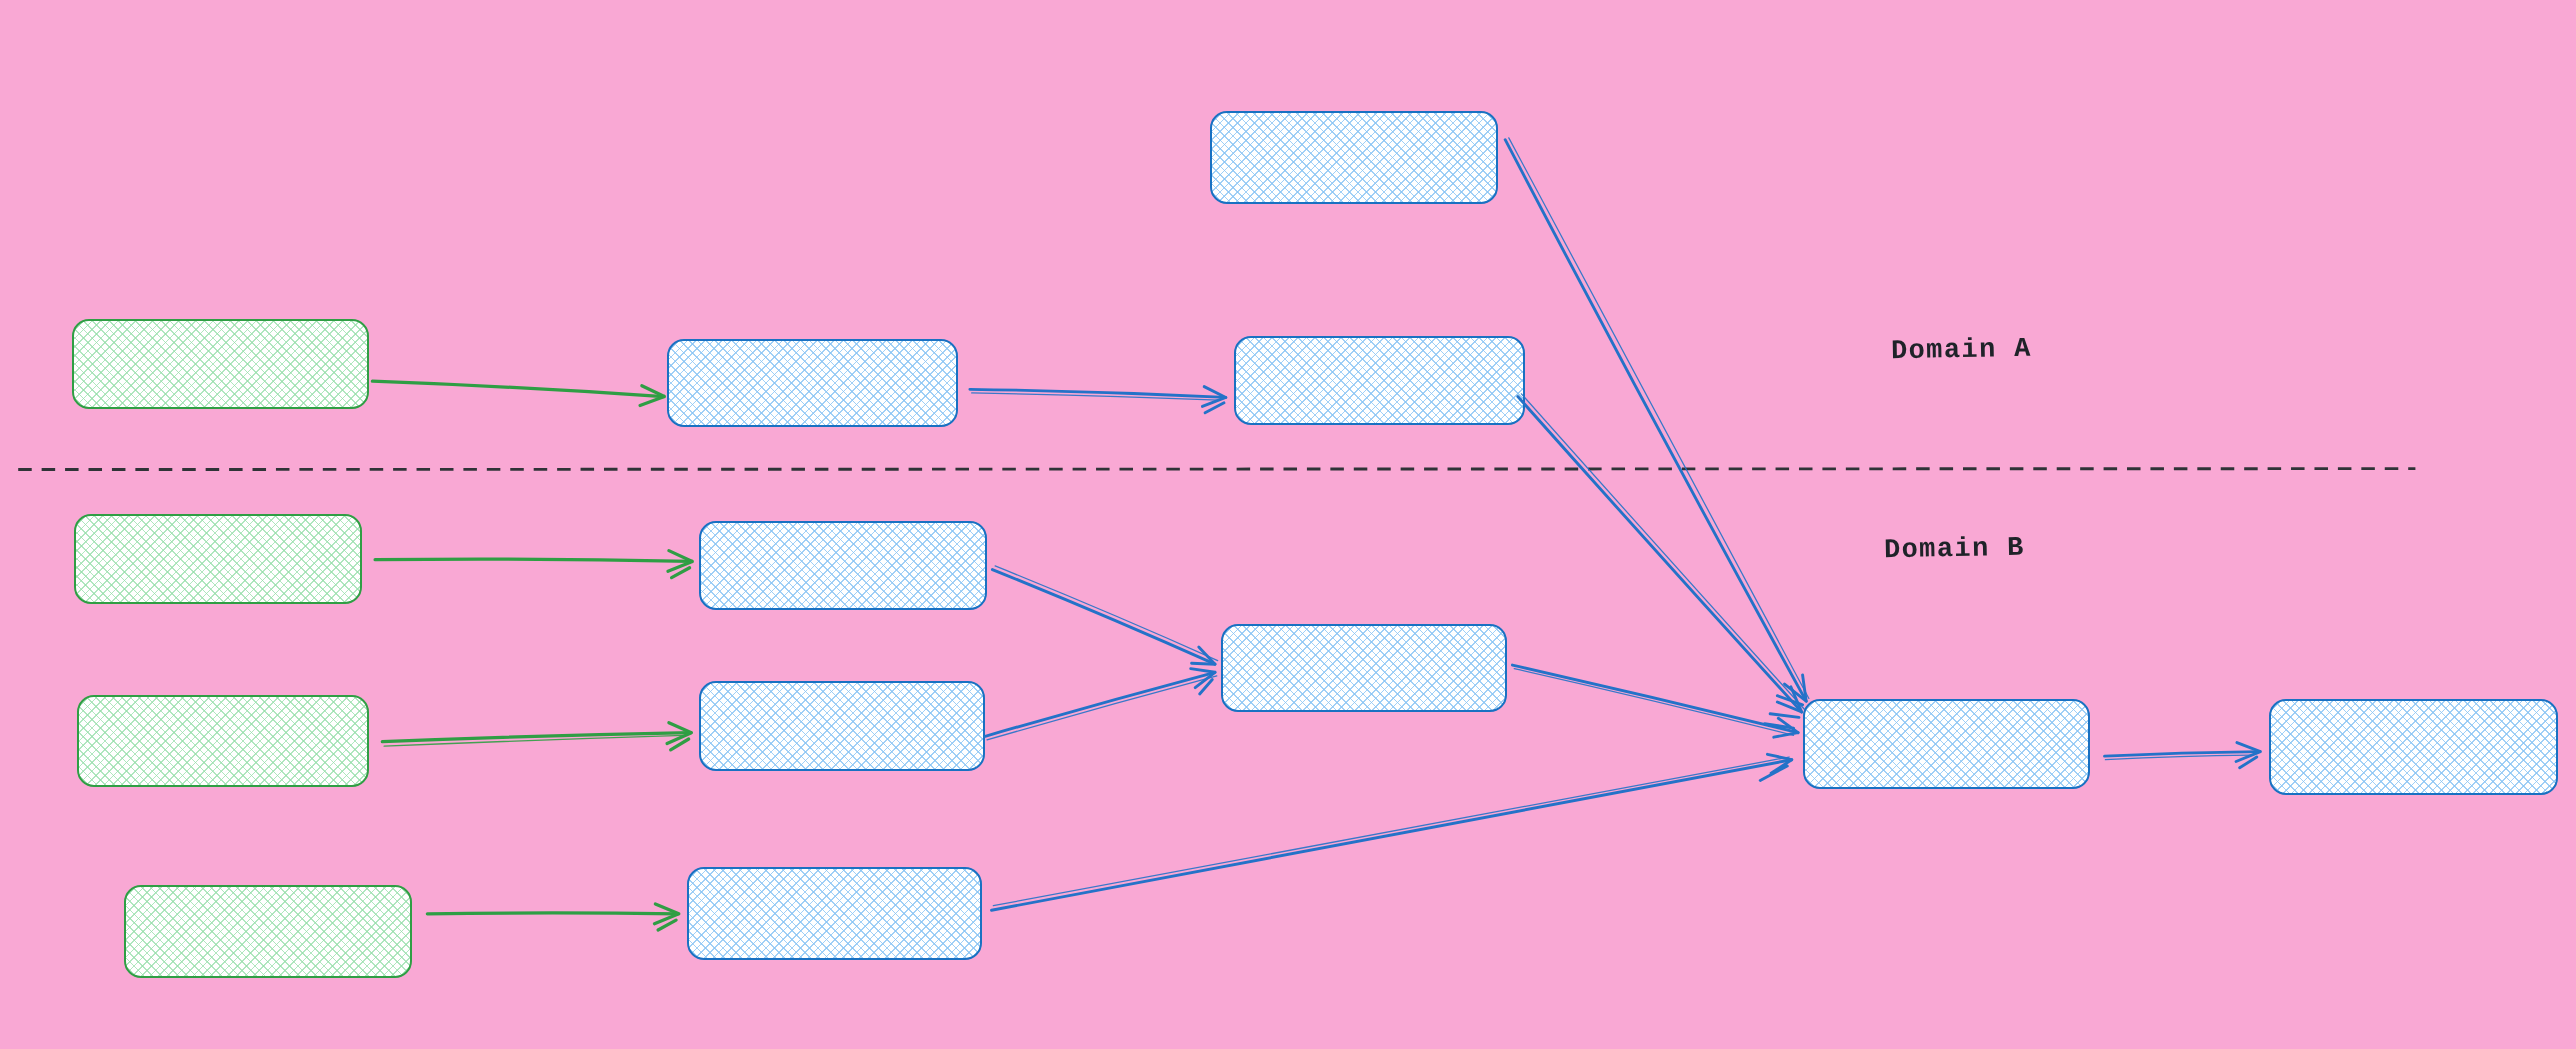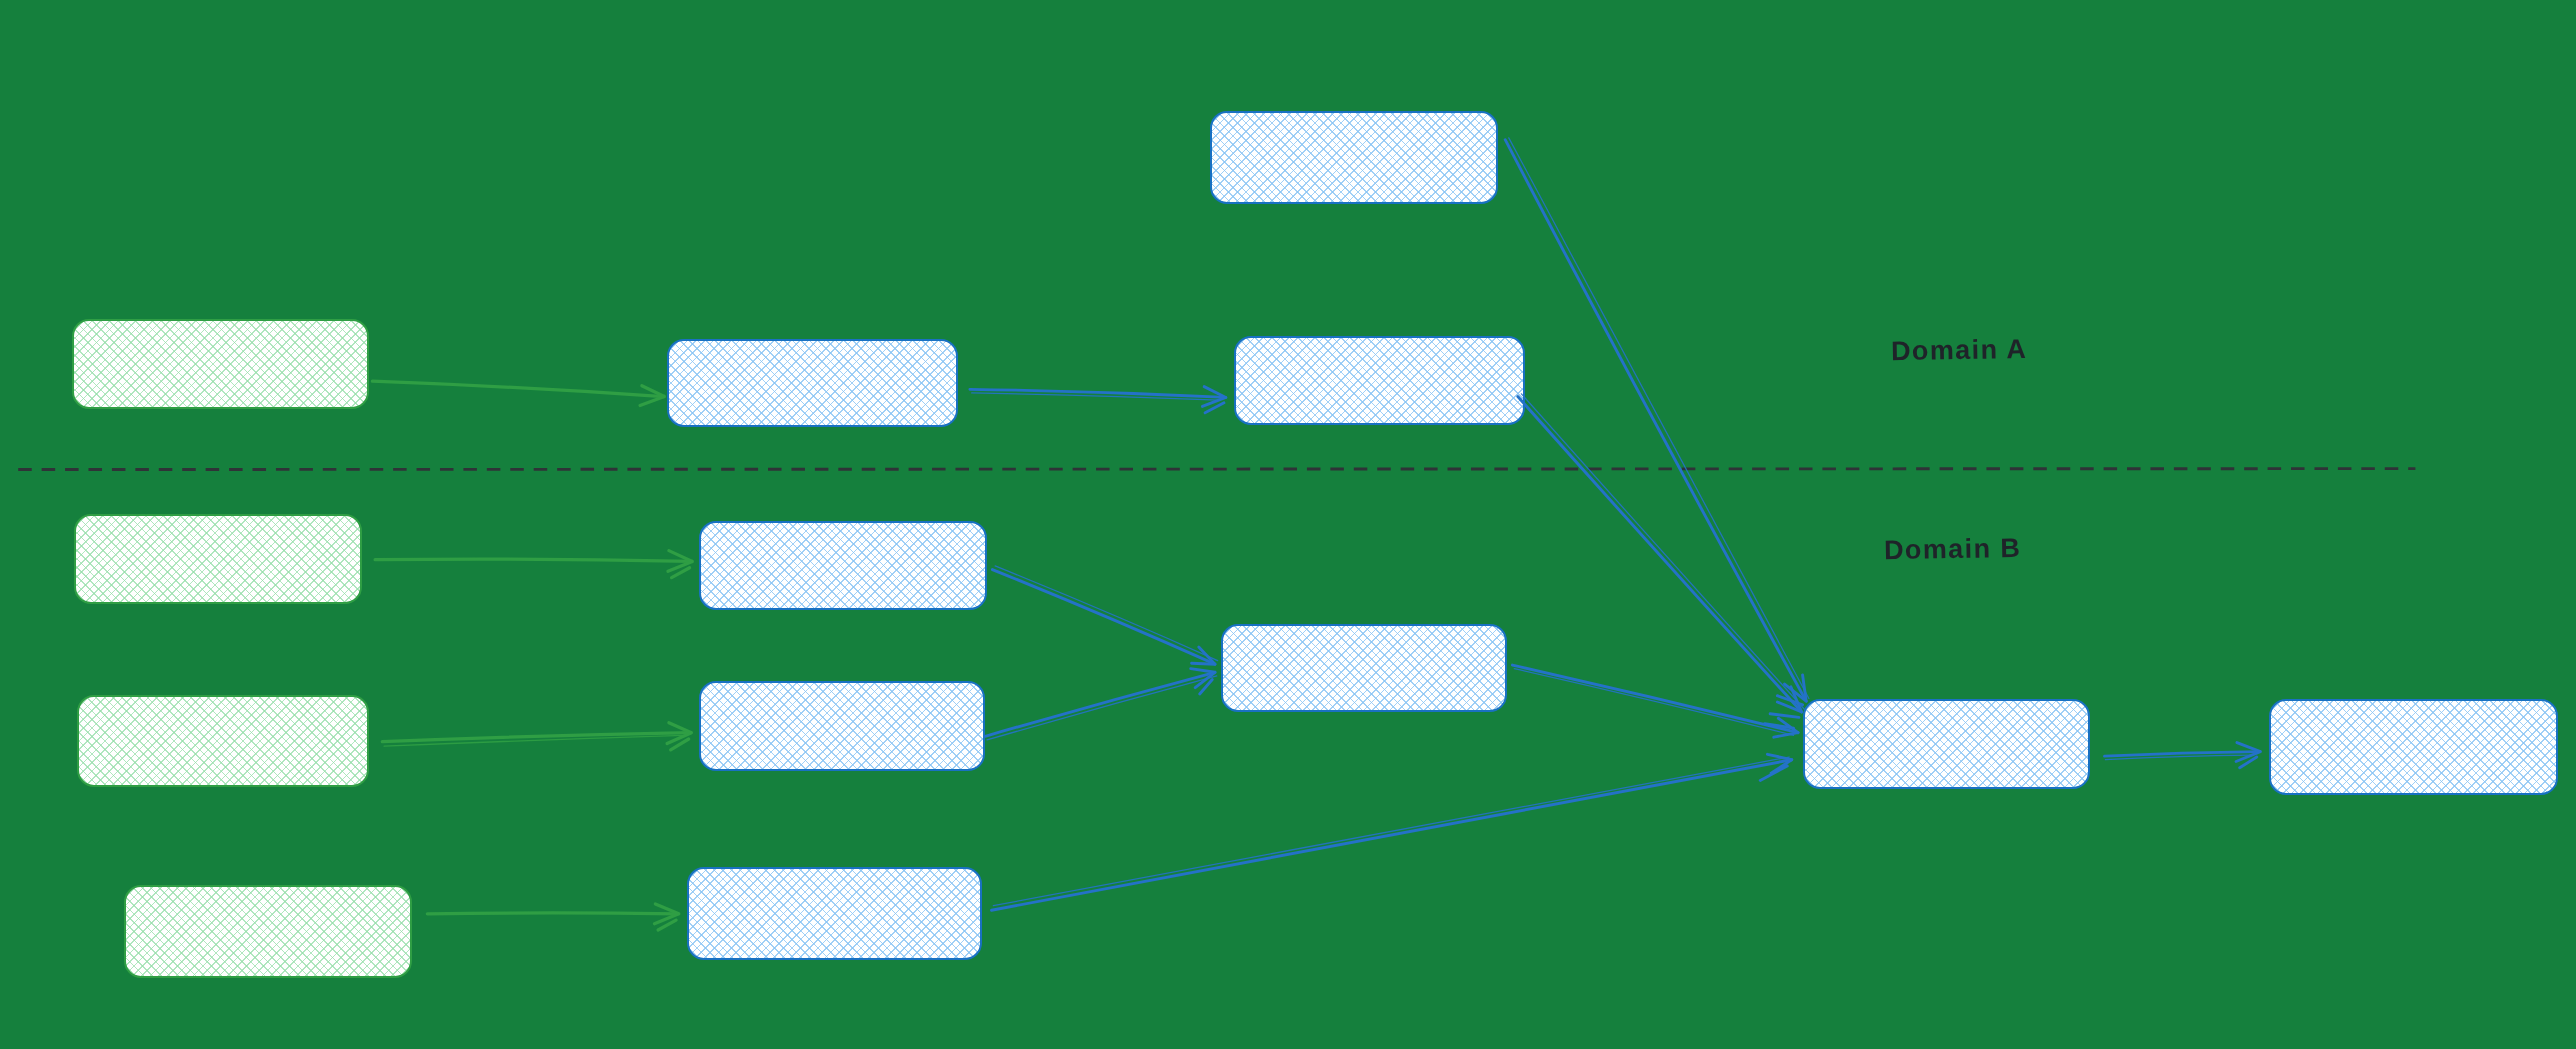--- a/index.html
+++ b/index.html
@@ -1,20 +1,20 @@
 <!DOCTYPE html>
 <html style="font-size:14.4px"><head>
 <meta charset="utf-8">
 <style>
   html,body{margin:0;padding:0;background:#ffffff;}
   .board{
     position:relative;
     width:2576px;height:1049px;
-    background:#15803d;
-    font-family:Liberation Sans, sans-serif;
+    background:#f9a8d4;
+    font-family:Liberation Mono, monospace;
     overflow:hidden;
   }
   
   .node{
     position:absolute;
     border-radius:17px;
     box-sizing:border-box;
   }
   .node.blue{
     border:2.3px solid #1971c2;

